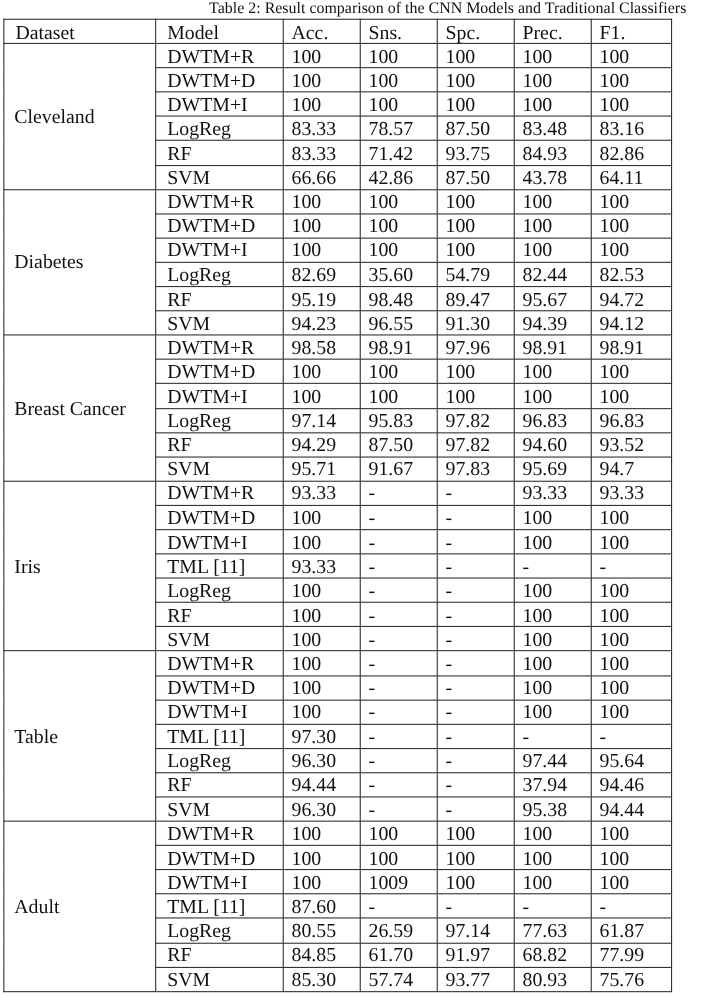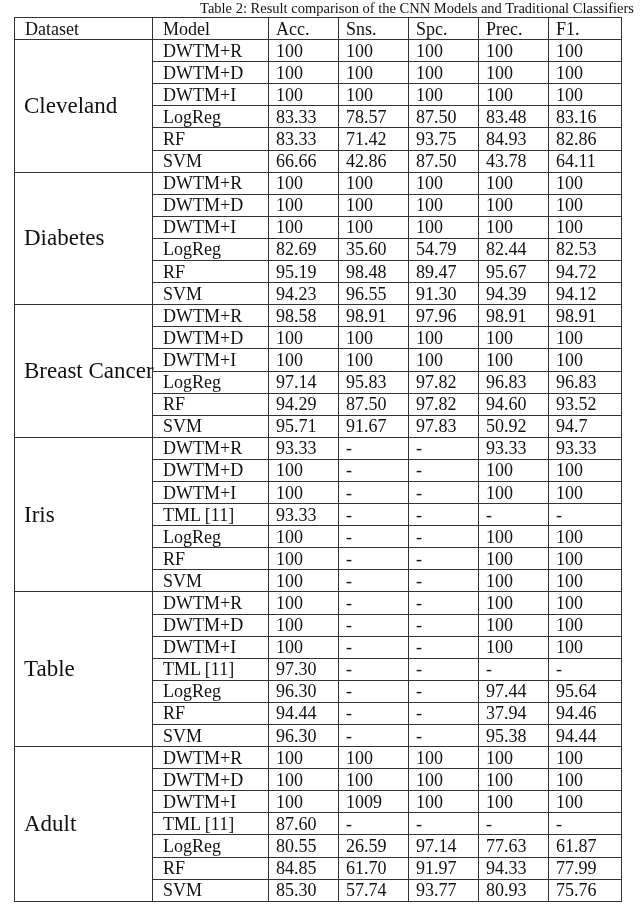--- a/index.html
+++ b/index.html
@@ -11,51 +11,51 @@
       width: 640px;
       height: 907px;
       position: relative;
       overflow: hidden;
       font-family: "Liberation Serif", "DejaVu Serif", serif;
       color: #111111;
     }
     .caption {
       position: absolute;
       top: 0px;
-      right: 6px;
+      right: 16px;
       font-size: 14.5px;
       line-height: 17px;
       white-space: nowrap;
       margin-left: 24px;
     }
     table.results {
       position: absolute;
       top: 17px;
-      left: 14px;
+      left: 3px;
       border-collapse: collapse;
       table-layout: fixed;
       width: 607px;
     }
     table.results td, table.results th {
       border: 1.2px solid #333333;
       padding: 0 0 0 10px;
       height: 21.1px;
       font-size: 18px;
       line-height: 20px;
       font-weight: normal;
       text-align: left;
       white-space: nowrap;
       vertical-align: middle;
     }
     table.results td.num, table.results th.num {
       padding-left: 7px;
     }
     table.results td.dataset {
       padding-left: 9px;
-      font-size: 23px;
+      font-size: 18px;
     }
     col.c-dataset { width: 138px; }
     col.c-model { width: 116px; }
     col.c-acc { width: 70px; }
     col.c-sns { width: 70px; }
     col.c-spc { width: 70px; }
     col.c-prec { width: 70px; }
     col.c-f1 { width: 73px; }
   </style>
 </head>
@@ -222,21 +222,21 @@
         <td class="num">87.50</td>
         <td class="num">97.82</td>
         <td class="num">94.60</td>
         <td class="num">93.52</td>
       </tr>
       <tr>
         <td>SVM</td>
         <td class="num">95.71</td>
         <td class="num">91.67</td>
         <td class="num">97.83</td>
-        <td class="num">50.92</td>
+        <td class="num">95.69</td>
         <td class="num">94.7</td>
       </tr>
       <tr>
         <td class="dataset" rowspan="7">Iris</td>
         <td>DWTM+R</td>
         <td class="num">93.33</td>
         <td class="num">-</td>
         <td class="num">-</td>
         <td class="num">93.33</td>
         <td class="num">93.33</td>
@@ -385,21 +385,21 @@
         <td class="num">26.59</td>
         <td class="num">97.14</td>
         <td class="num">77.63</td>
         <td class="num">61.87</td>
       </tr>
       <tr>
         <td>RF</td>
         <td class="num">84.85</td>
         <td class="num">61.70</td>
         <td class="num">91.97</td>
-        <td class="num">94.33</td>
+        <td class="num">68.82</td>
         <td class="num">77.99</td>
       </tr>
       <tr>
         <td>SVM</td>
         <td class="num">85.30</td>
         <td class="num">57.74</td>
         <td class="num">93.77</td>
         <td class="num">80.93</td>
         <td class="num">75.76</td>
       </tr>

